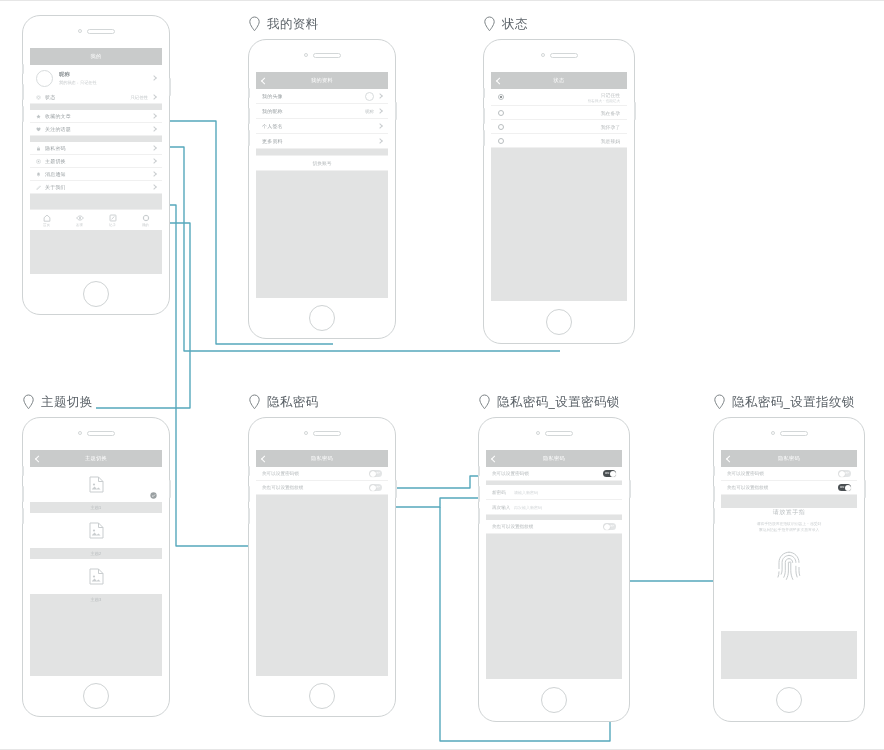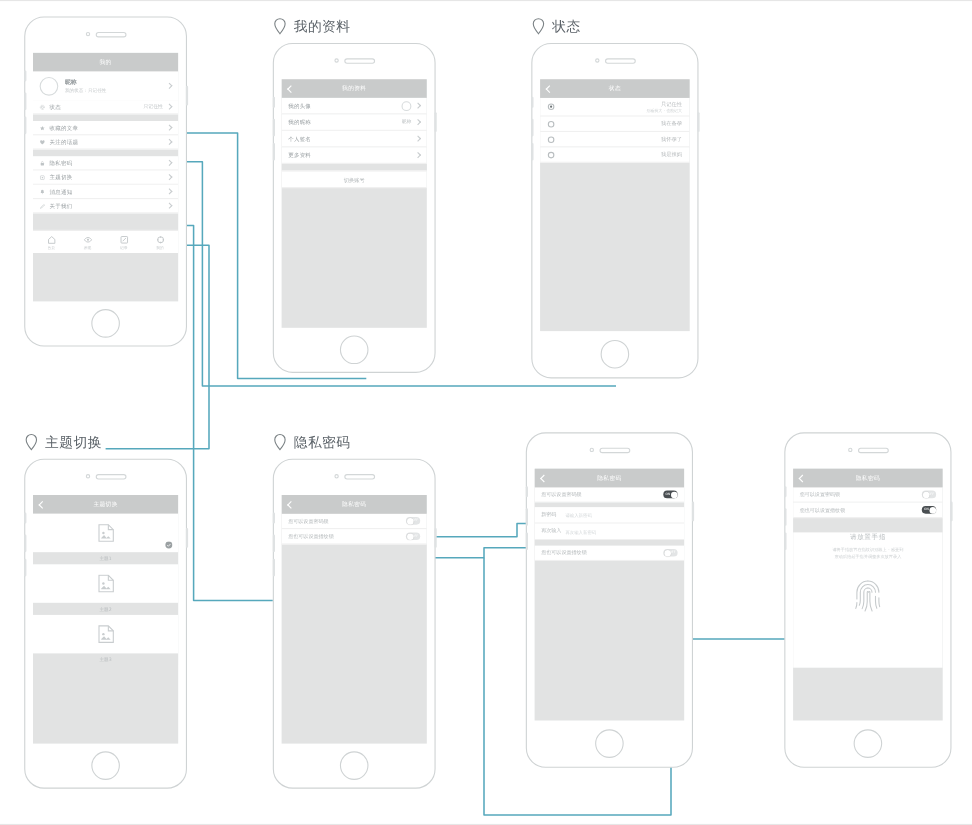--- a/index.html
+++ b/index.html
@@ -435,20 +435,26 @@
             <span class="knob"></span>
             <span class="st">OFF</span>
           </span>
         </div>
       </div>
       <div class="home" style="width:26px;height:26px;bottom:7px;"></div>
     </div>
   </div>
 
   <div class="group" style="left:478px;top:392px;">
+    <div class="grp-title">
+      <svg class="pin" viewBox="0 0 13 16">
+        <path d="M6.5 1C3.9 1 1.8 3.1 1.8 5.7c0 3.4 4.7 9 4.7 9s4.7-5.6 4.7-9C11.2 3.1 9.1 1 6.5 1z" fill="none" stroke="#7b8285" stroke-width="1"></path>
+      </svg>
+      <span class="grp-label">隐私密码_设置密码锁</span>
+    </div>
     <div class="phone" style="width:152px;height:305px;">
       <div class="btn-l" style="top:48px;height:10px;"></div>
       <div class="btn-l" style="top:68px;height:16px;"></div>
       <div class="btn-l" style="top:90px;height:16px;"></div>
       <div class="btn-r" style="top:62px;height:18px;"></div>
       <div class="topbar">
         <span class="cam"></span>
         <span class="spk"></span>
       </div>
       <div class="screen" style="top:32px;bottom:42px;">
@@ -479,20 +485,26 @@
             <span class="knob"></span>
             <span class="st">OFF</span>
           </span>
         </div>
       </div>
       <div class="home" style="width:26px;height:26px;bottom:8px;"></div>
     </div>
   </div>
 
   <div class="group" style="left:713px;top:392px;">
+    <div class="grp-title">
+      <svg class="pin" viewBox="0 0 13 16">
+        <path d="M6.5 1C3.9 1 1.8 3.1 1.8 5.7c0 3.4 4.7 9 4.7 9s4.7-5.6 4.7-9C11.2 3.1 9.1 1 6.5 1z" fill="none" stroke="#7b8285" stroke-width="1"></path>
+      </svg>
+      <span class="grp-label">隐私密码_设置指纹锁</span>
+    </div>
     <div class="phone" style="width:152px;height:305px;">
       <div class="btn-l" style="top:48px;height:10px;"></div>
       <div class="btn-l" style="top:68px;height:16px;"></div>
       <div class="btn-l" style="top:90px;height:16px;"></div>
       <div class="btn-r" style="top:62px;height:18px;"></div>
       <div class="topbar">
         <span class="cam"></span>
         <span class="spk"></span>
       </div>
       <div class="screen" style="top:32px;bottom:42px;">

